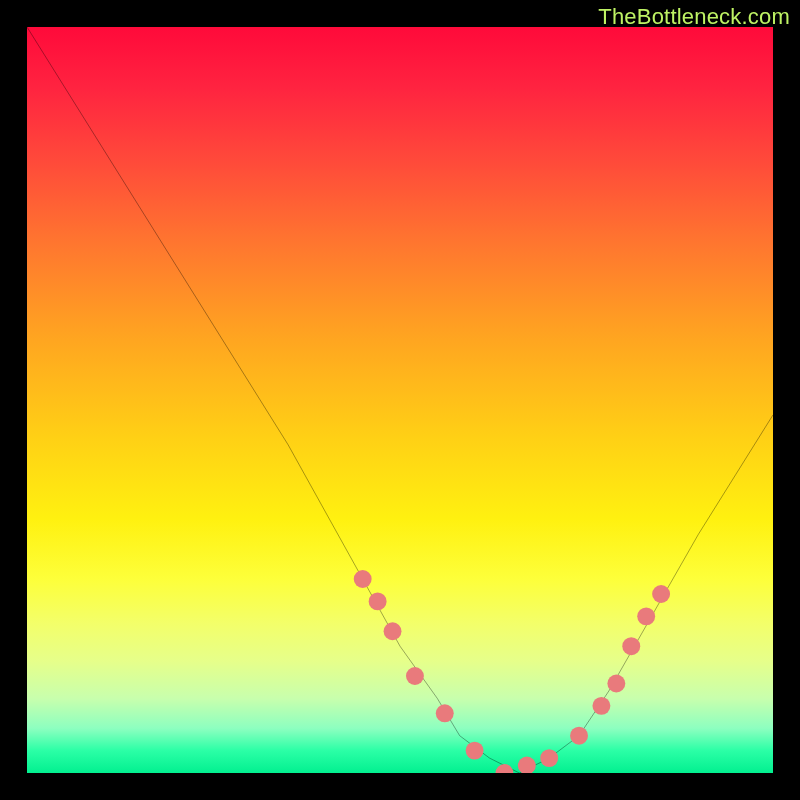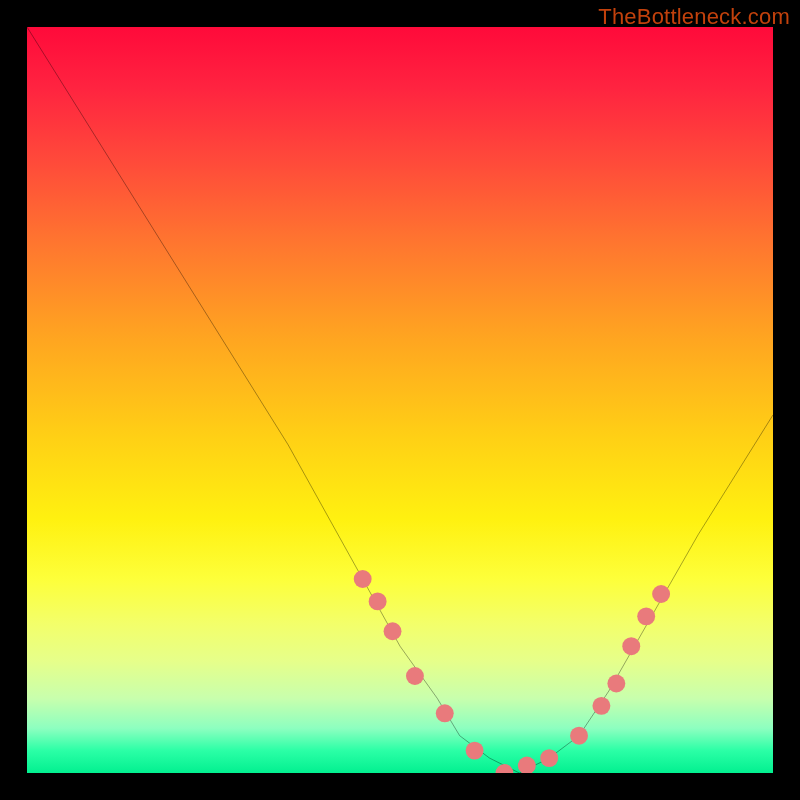--- a/index.html
+++ b/index.html
@@ -52,21 +52,21 @@
   svg.curve {
     position: absolute;
     inset: 0;
     width: 100%;
     height: 100%;
   }
   .watermark {
     position: absolute;
     top: 4px;
     right: 10px;
-    color: #c2410c;
+    color: #bef264;
     font-size: 22px;
     font-weight: 500;
     letter-spacing: 0.2px;
   }
 </style>
 </head>
 <body>
 
 <div class="frame">
 

